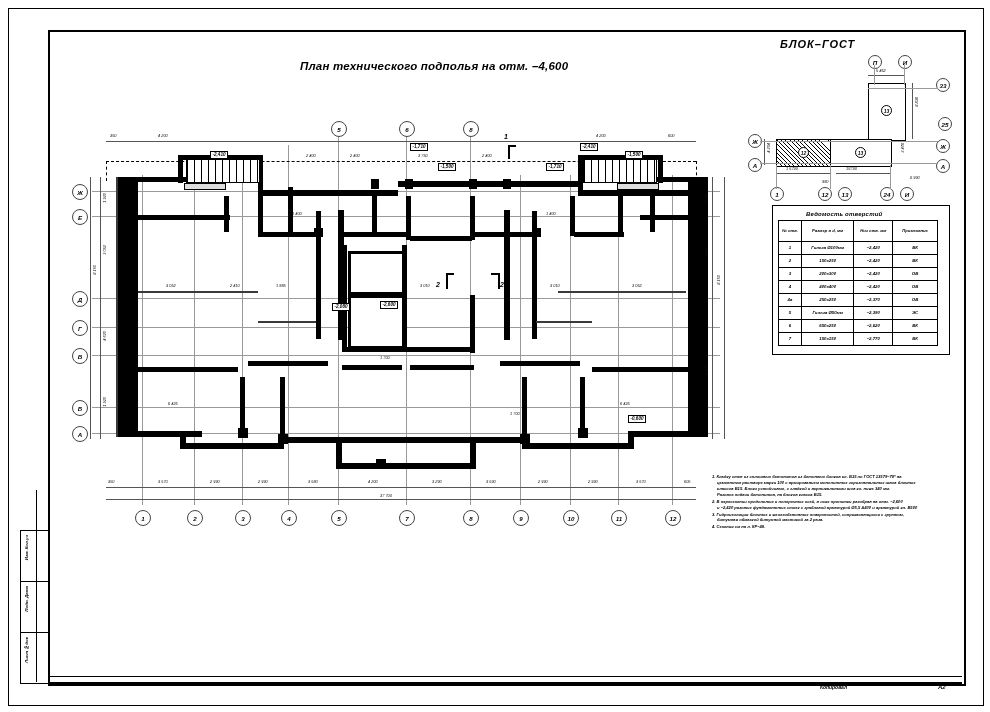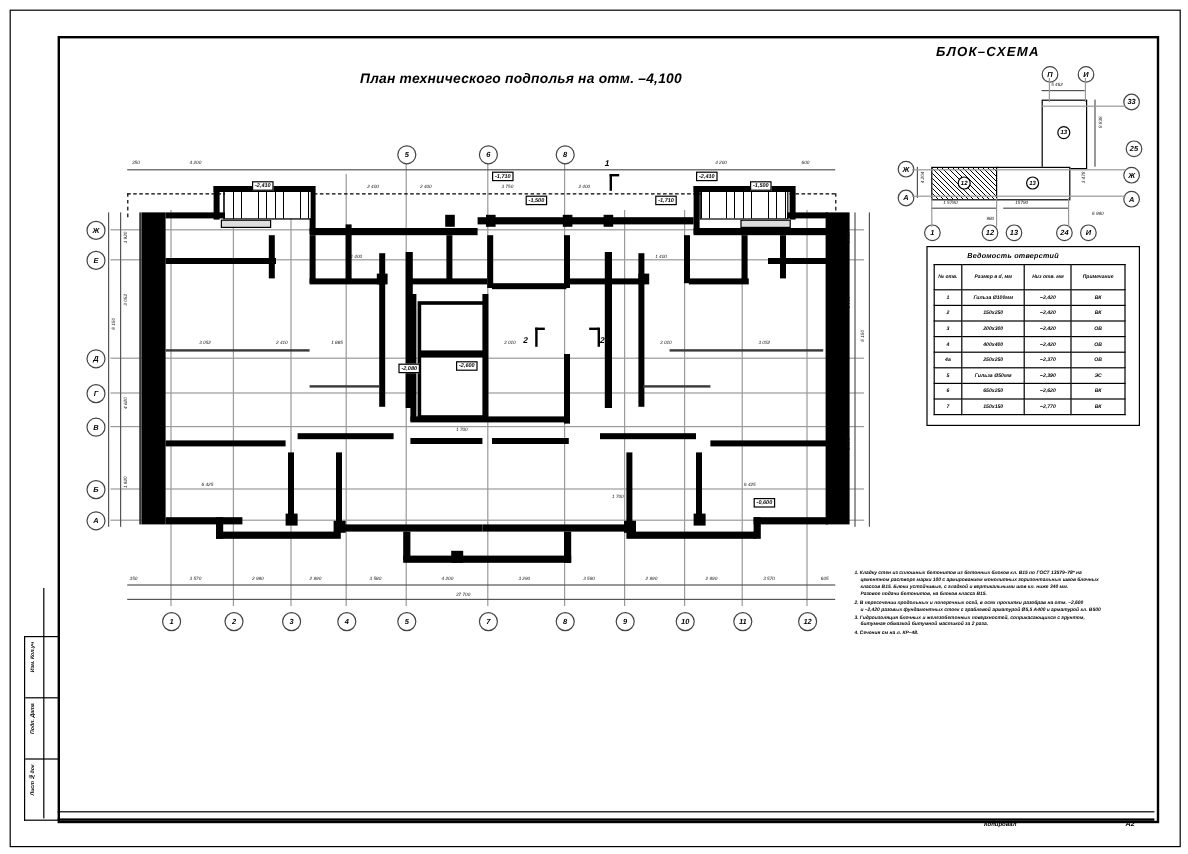--- a/index.html
+++ b/index.html
@@ -62,22 +62,22 @@
   .fmt-txt{left:938px;top:684px;font-size:6px;font-weight:bold;font-style:italic;}
 </style>
 </head>
 <body>
 
 <div id="sheet">
 
   <div class="abs outer-border"></div>
   <div class="abs inner-border"></div>
 
-  <div class="abs plan-title">План технического подполья на отм. –4,100</div>
-  <div class="abs block-title">БЛОК–СХЕМА</div>
+  <div class="abs plan-title">План технического подполья на отм. –4,600</div>
+  <div class="abs block-title">БЛОК–ГОСТ</div>
 
   <div class="abs" id="plan-region" style="left:80px;top:115px;width:650px;height:420px;">
 
     <div class="abs grid-line" style="left:12px;top:76px;width:628px;height:0.6px;"></div>
     <div class="abs grid-line" style="left:12px;top:101px;width:628px;height:0.6px;"></div>
     <div class="abs grid-line" style="left:12px;top:183px;width:628px;height:0.6px;"></div>
     <div class="abs grid-line" style="left:12px;top:212px;width:628px;height:0.6px;"></div>
     <div class="abs grid-line" style="left:12px;top:240px;width:628px;height:0.6px;"></div>
     <div class="abs grid-line" style="left:12px;top:292px;width:628px;height:0.6px;"></div>
     <div class="abs grid-line" style="left:12px;top:318px;width:628px;height:0.6px;"></div>

